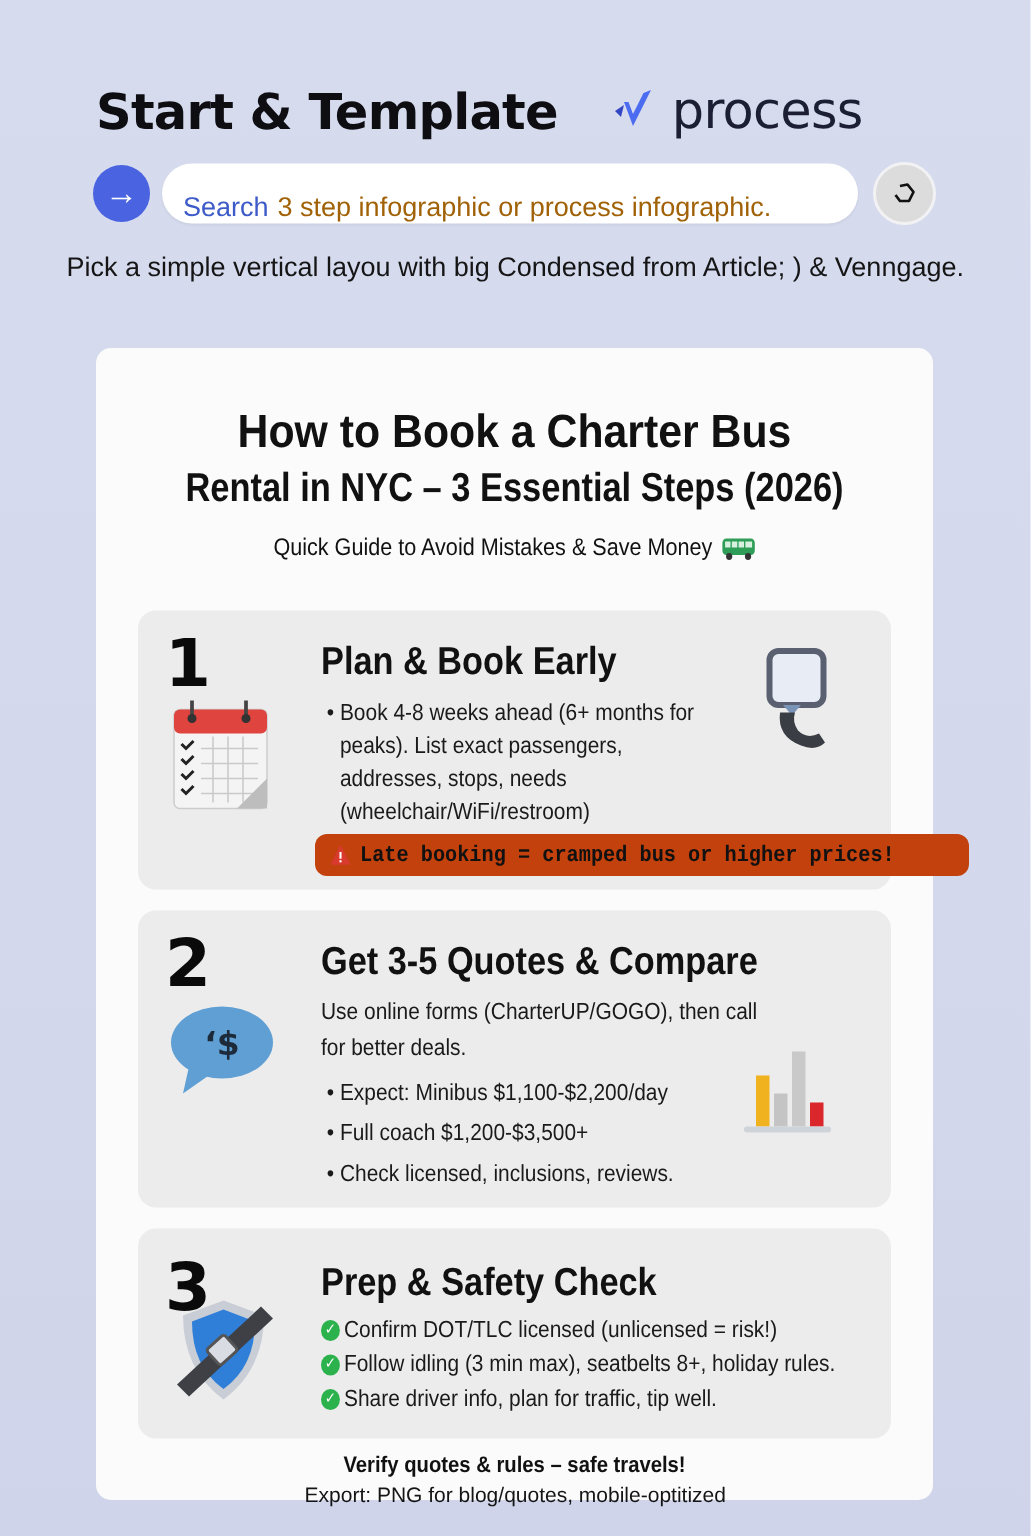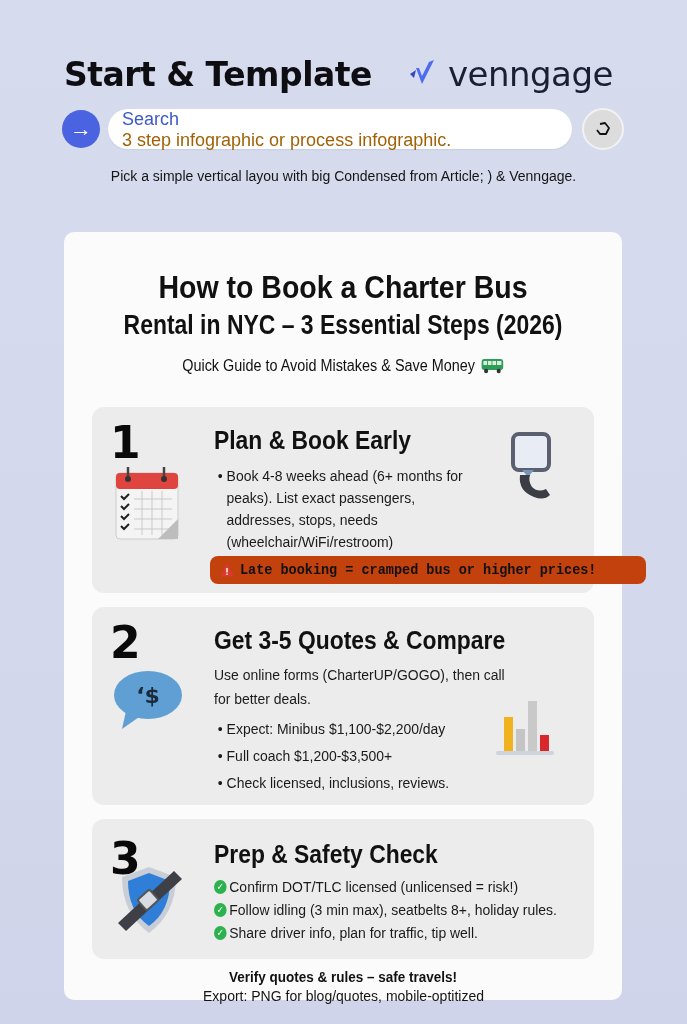--- a/index.html
+++ b/index.html
@@ -28,34 +28,33 @@
   .search-row {
     position: absolute; left: 62px; top: 108px; width: 562px; height: 42px;
     display: flex; align-items: center;
   }
   .go-btn {
     width: 38px; height: 38px; border-radius: 50%; background: #4a63e0;
     display: flex; align-items: center; justify-content: center; color: #fff; font-size: 22px;
   }
   .search-box {
     margin-left: 8px; width: 464px; height: 40px; background: #fff; border-radius: 20px;
-    display: flex; align-items: flex-start; padding-left: 14px; font-size: 18px;
+    display: flex; align-items: flex-end; padding-left: 14px; font-size: 18px;
     box-shadow: 0 1px 2px rgba(0,0,0,0.06);
-    flex-direction: column;
   }
   .search-label { color: #3c5ac8; margin-right: 6px; }
   .search-value { color: #a16207; }
   .refresh-btn {
     margin-left: 10px; width: 42px; height: 42px; border-radius: 50%;
     background: #dcdcdc; border: 2px solid #f2f2f4;
     display: flex; align-items: center; justify-content: center;
   }
   .hint {
     position: absolute; left: 0; top: 168px; width: 687px; text-align: center;
-    font-size: 14px; color: #151515;
+    font-size: 18px; color: #151515;
   }
 
   .card {
     position: absolute; left: 64px; top: 200px; width: 558px; height: 768px;
     background: #fbfbfc; border-radius: 10px; margin-top: 32px;
   }
   .title1 {
     position: absolute; left: 0; top: 38px; width: 100%; text-align: center;
     font-family: "Liberation Sans Narrow", "Liberation Sans", sans-serif;
     font-size: 31px; font-weight: bold; color: #111; transform: scaleX(0.92);
@@ -109,21 +108,21 @@
 </head>
 <body>
 
 <div class="header">
   <div class="app-title">Start &amp; Template</div>
   <div class="brand">
     <svg class="brand-logo" viewBox="0 0 40 40">
       <path d="M8 20 L14 16 L12 24 Z" fill="#3347c4"></path>
       <path d="M14 14 L20 30 L32 6 L27 8 L20 22 L17 14 Z" fill="#4b6cf0"></path>
     </svg>
-    <span class="brand-name">venngage</span>
+    <span class="brand-name">process</span>
   </div>
 </div>
 
 <div class="search-row">
   <div class="go-btn">
     <span>→</span>
   </div>
   <div class="search-box">
     <span class="search-label">Search</span>
     <span class="search-value">3 step infographic or process infographic.</span>

